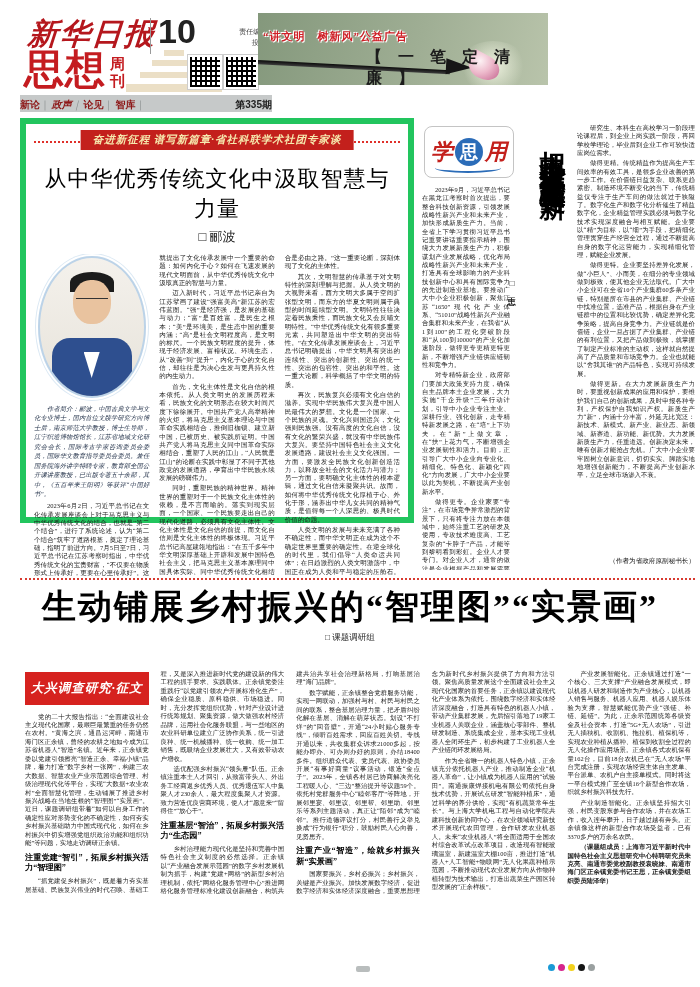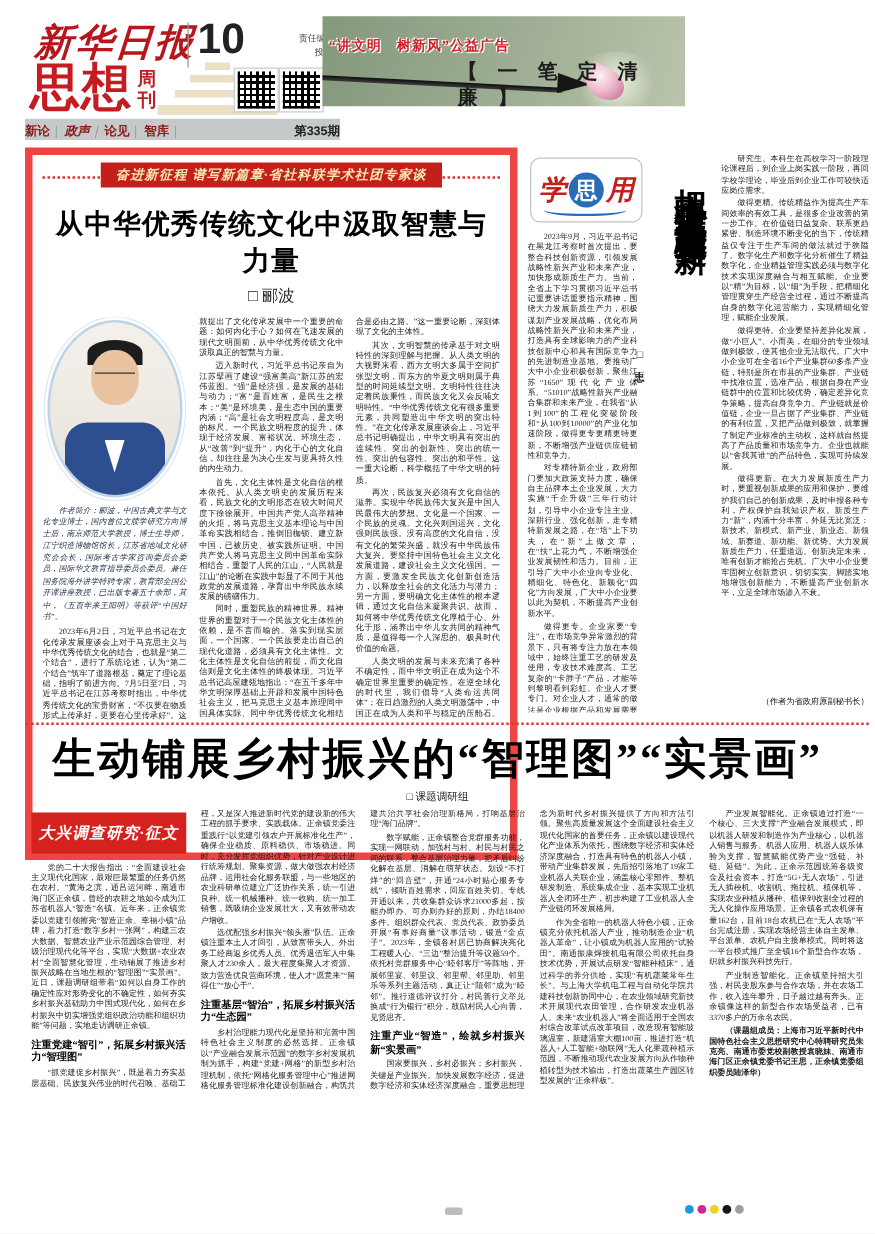--- a/index.html
+++ b/index.html
@@ -53,28 +53,28 @@
   .lotus-bud{position:absolute;left:214px;top:38px;width:24px;height:32px;border-radius:50% 50% 50% 0;
       transform:rotate(118deg);
       background:radial-gradient(circle at 35% 70%,#fdf3f5 0%,#edb9cb 45%,#c4648f 100%);}
   .lotus-glow{position:absolute;left:200px;top:28px;width:70px;height:50px;border-radius:50%;
       background:radial-gradient(circle,rgba(245,248,230,.9),rgba(245,248,230,0) 70%);}
   .ad-red{width:147px;height:80px;background:#c3151c;display:flex;flex-direction:column;
       justify-content:center;align-items:center;gap:7px;}
   .ad-red div{color:#fff;font-size:16px;font-weight:900;letter-spacing:5px;}
 
   
-  .main-article{position:absolute;left:20px;top:118px;width:394px;height:570px;
-      border:6px solid #ef4444;box-sizing:border-box;background:#fff;padding:4px 8px;}
+  .main-article{position:absolute;left:20px;top:118px;width:394px;height:405px;
+      border:6px solid #22c55e;box-sizing:border-box;background:#fff;padding:4px 8px;}
   .kicker-row{position:relative;height:24px;margin-top:2px;}
   .kicker-row .dotline{position:absolute;left:0;right:0;top:11px;border-top:2px dotted #e0302a;}
   .kicker{position:absolute;left:50%;transform:translateX(-50%);top:0;background:#c3201c;
       color:#f6e9ae;font-style:italic;font-weight:700;font-size:10.5px;padding:3px 12px;
       white-space:nowrap;letter-spacing:1px;}
-  .main-title{margin:10px 0 4px;text-align:center;font-size:22px;font-weight:700;letter-spacing:1px;color:#000;}
+  .main-title{margin:10px 0 4px;text-align:center;font-size:22px;font-weight:400;letter-spacing:1px;color:#000;}
   .byline{text-align:center;font-size:13px;color:#222;margin:2px 0 8px;}
   .main-body{height:330px;overflow:hidden;column-count:3;column-gap:10px;
       font-size:6.5px;line-height:1.28;text-align:justify;color:#1a1a1a;}
   .main-body p{margin:0 0 2px;text-indent:13px;}
   .figure-block{break-inside:avoid;margin-bottom:4px;}
   .portrait{width:104px;height:138px;margin:2px auto 6px;border-radius:50%;
       border:2px solid #bcd3e8;box-shadow:0 0 0 2px #fff,0 0 0 3px #dce9f4;position:relative;overflow:hidden;
       background:linear-gradient(#f4f1ec,#e7e3da);}
   .portrait .suit{position:absolute;left:12px;bottom:-4px;width:80px;height:62px;border-radius:18px 18px 0 0;
       background:#2e4f8f;}
@@ -107,21 +107,21 @@
       font-size:6.4px;line-height:1.3;text-align:justify;color:#1a1a1a;}
   .study-right p{margin:0 0 2px;text-indent:13px;}
   .study-attr{position:absolute;left:155px;bottom:8px;width:118px;text-align:right;font-size:6.6px;
       color:#111;}
 
   
   .section-dotline{position:absolute;left:20px;top:578px;width:675px;border-top:2px dotted #d93a30;}
   .bottom-title{position:absolute;left:0;top:584px;width:700px;text-align:center;font-size:34px;
       font-weight:900;letter-spacing:2px;color:#000;}
   .bottom-byline{position:absolute;left:0;top:632px;width:700px;text-align:center;font-size:8.5px;color:#222;}
-  .bcols{position:absolute;left:25px;top:648px;width:666px;height:302px;column-count:5;column-gap:12px;
+  .bcols{position:absolute;left:25px;top:670px;width:666px;height:302px;column-count:5;column-gap:12px;
       overflow:hidden;font-size:6.4px;line-height:1.32;text-align:justify;color:#1a1a1a;}
   .bcols p{margin:0 0 2px;text-indent:13px;}
   .feature-label{break-inside:avoid;background:#d6221f;color:#fff;font-style:italic;font-weight:700;
       font-size:12.5px;letter-spacing:1px;text-align:center;padding:8px 4px;margin:2px 0 8px;}
   .bcols h3{font-size:8.2px;font-weight:900;color:#000;margin:5px 0 3px;text-indent:0;line-height:1.3;}
   .attribution{font-weight:700;}
 
   .reg-marks{position:absolute;left:548px;top:964px;display:flex;gap:3px;}
   .reg-marks span{width:7px;height:7px;border-radius:50%;display:inline-block;}
   .dot-c{background:#1a9ad6;} .dot-m{background:#d6258c;} .dot-y{background:#f2d11c;}

